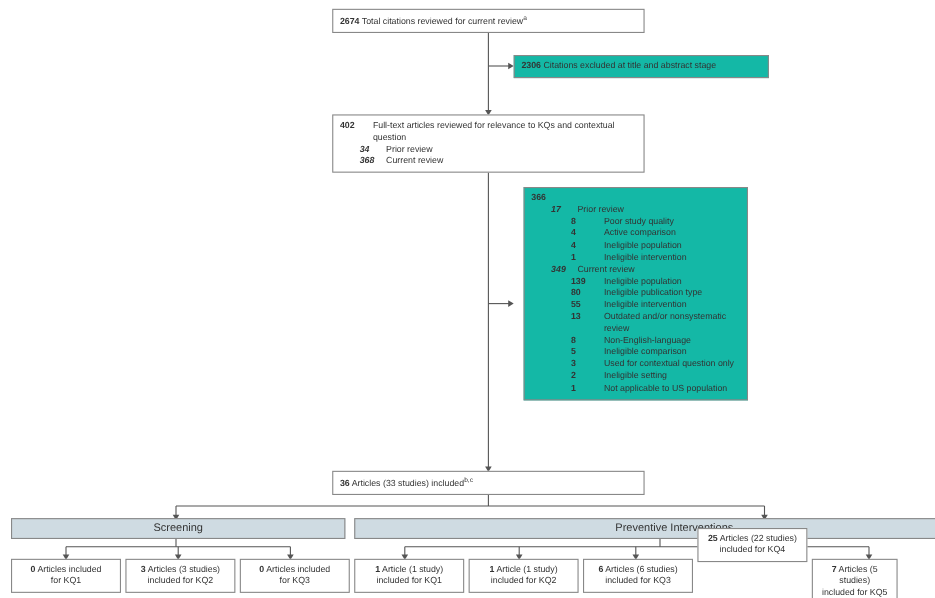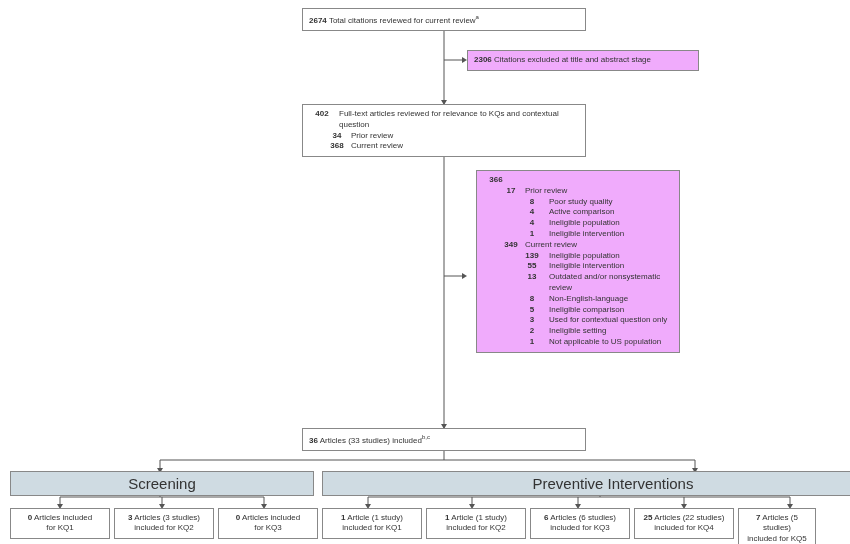--- a/index.html
+++ b/index.html
@@ -12,34 +12,34 @@
     position: relative;
     background: #fff;
   }
   .box {
     border: 1px solid #888;
     background: #fff;
     padding: 4px 6px;
     position: absolute;
     line-height: 1.35;
   }
-  .box.shade { background: #f0abfc; }
+  .box.shade { background: #14b8a6; }
   .num { font-weight: bold; display: inline-block; text-align: right; }
   .row { display: flex; }
-  .row .num { width: 26px; margin-right: 4px; flex-shrink: 0; text-align: center; }
+  .row .num { width: 26px; margin-right: 4px; flex-shrink: 0; text-align: left; }
   .row .txt { flex: 1; }
-  .sub .num { width: 20px; }
+  .sub .num { width: 20px; font-style: italic; }
   .sub { padding-left: 18px; }
   .sub2 { padding-left: 36px; }
   .header-band {
     position: absolute;
     background: #cfdbe2;
     border: 1px solid #888;
     text-align: center;
-    font-size: 15px;
+    font-size: 10px;
     padding: 3px 0;
   }
   .kq-box {
     position: absolute;
     border: 1px solid #888;
     background: #fff;
     text-align: center;
     padding: 4px 2px;
     line-height: 1.3;
   }
@@ -152,20 +152,24 @@
   <div class="row sub">
       <span class="num">349</span>
       <span class="txt">Current review</span>
     </div>
   <div id="current-items">
       <div class="row sub2">
         <span class="num">139</span>
         <span class="txt">Ineligible population</span>
       </div>
       <div class="row sub2">
+        <span class="num">80</span>
+        <span class="txt">Ineligible publication type</span>
+      </div>
+      <div class="row sub2">
         <span class="num">55</span>
         <span class="txt">Ineligible intervention</span>
       </div>
       <div class="row sub2">
         <span class="num">13</span>
         <span class="txt">Outdated and/or nonsystematic review</span>
       </div>
       <div class="row sub2">
         <span class="num">8</span>
         <span class="txt">Non-English-language</span>
@@ -201,15 +205,15 @@
   <span>Preventive Interventions</span>
 </div>
 
 <div id="kq-row">
     <div class="kq-box" style="left: 10px; top: 508px; width: 100px;"><span class="b">0</span><span> Articles included</span><br><span>for KQ1</span></div>
     <div class="kq-box" style="left: 114px; top: 508px; width: 100px;"><span class="b">3</span><span> Articles (3 studies)</span><br><span>included for KQ2</span></div>
     <div class="kq-box" style="left: 218px; top: 508px; width: 100px;"><span class="b">0</span><span> Articles included</span><br><span>for KQ3</span></div>
     <div class="kq-box" style="left: 322px; top: 508px; width: 100px;"><span class="b">1</span><span> Article (1 study)</span><br><span>included for KQ1</span></div>
     <div class="kq-box" style="left: 426px; top: 508px; width: 100px;"><span class="b">1</span><span> Article (1 study)</span><br><span>included for KQ2</span></div>
     <div class="kq-box" style="left: 530px; top: 508px; width: 100px;"><span class="b">6</span><span> Articles (6 studies)</span><br><span>included for KQ3</span></div>
-    <div class="kq-box" style="left: 634px; top: 508px; width: 100px; text-align: center;"><span class="b">25</span><span> Articles (22 studies)</span><br><span>included for KQ4</span></div>
+    <div class="kq-box" style="left: 634px; top: 480px; width: 100px; text-align: center;"><span class="b">25</span><span> Articles (22 studies)</span><br><span>included for KQ4</span></div>
     <div class="kq-box" style="left: 738px; top: 508px; width: 78px;"><span class="b">7</span><span> Articles (5 studies)</span><br><span>included for KQ5</span></div>
   </div>
 
 </body></html>

